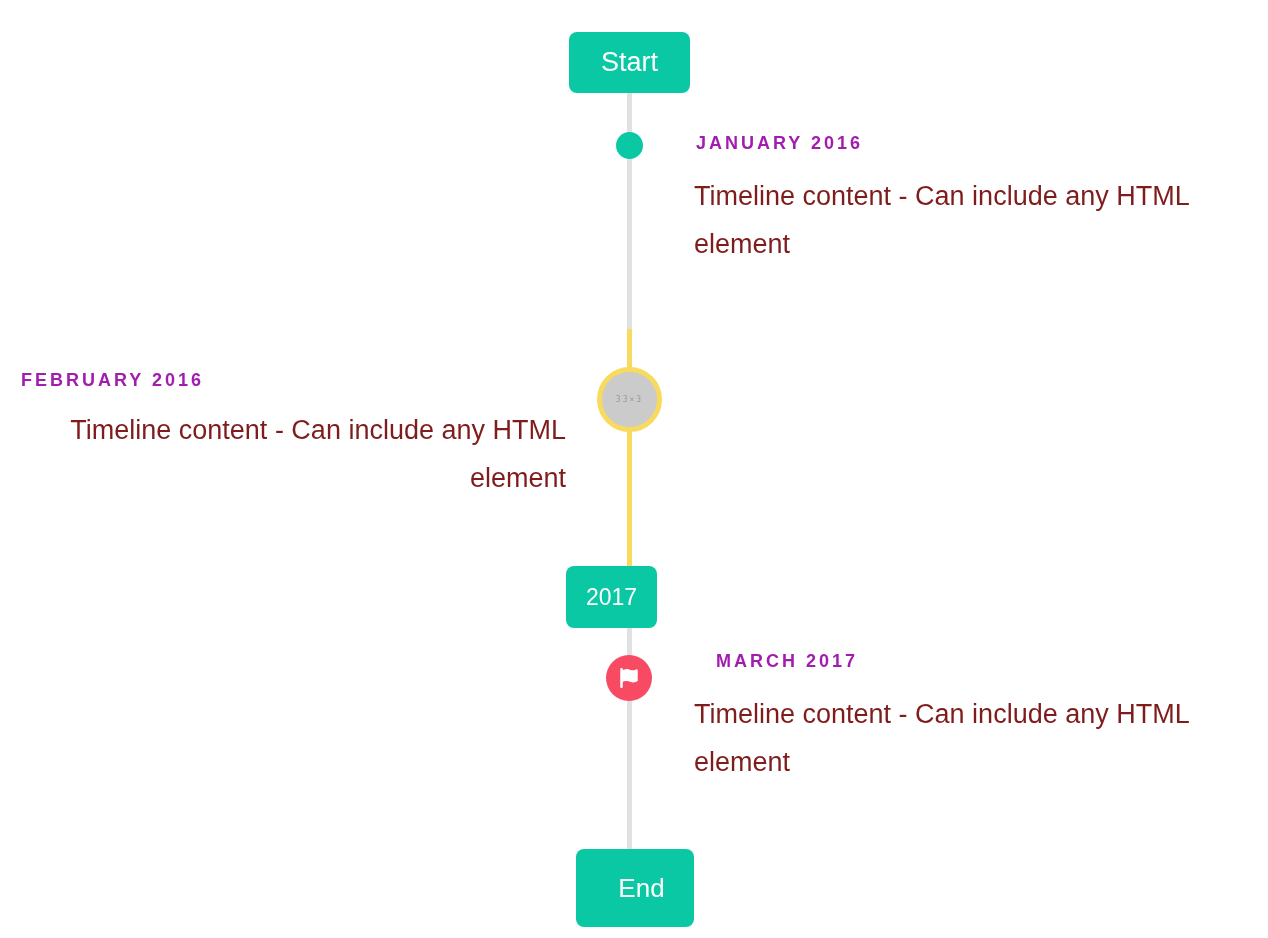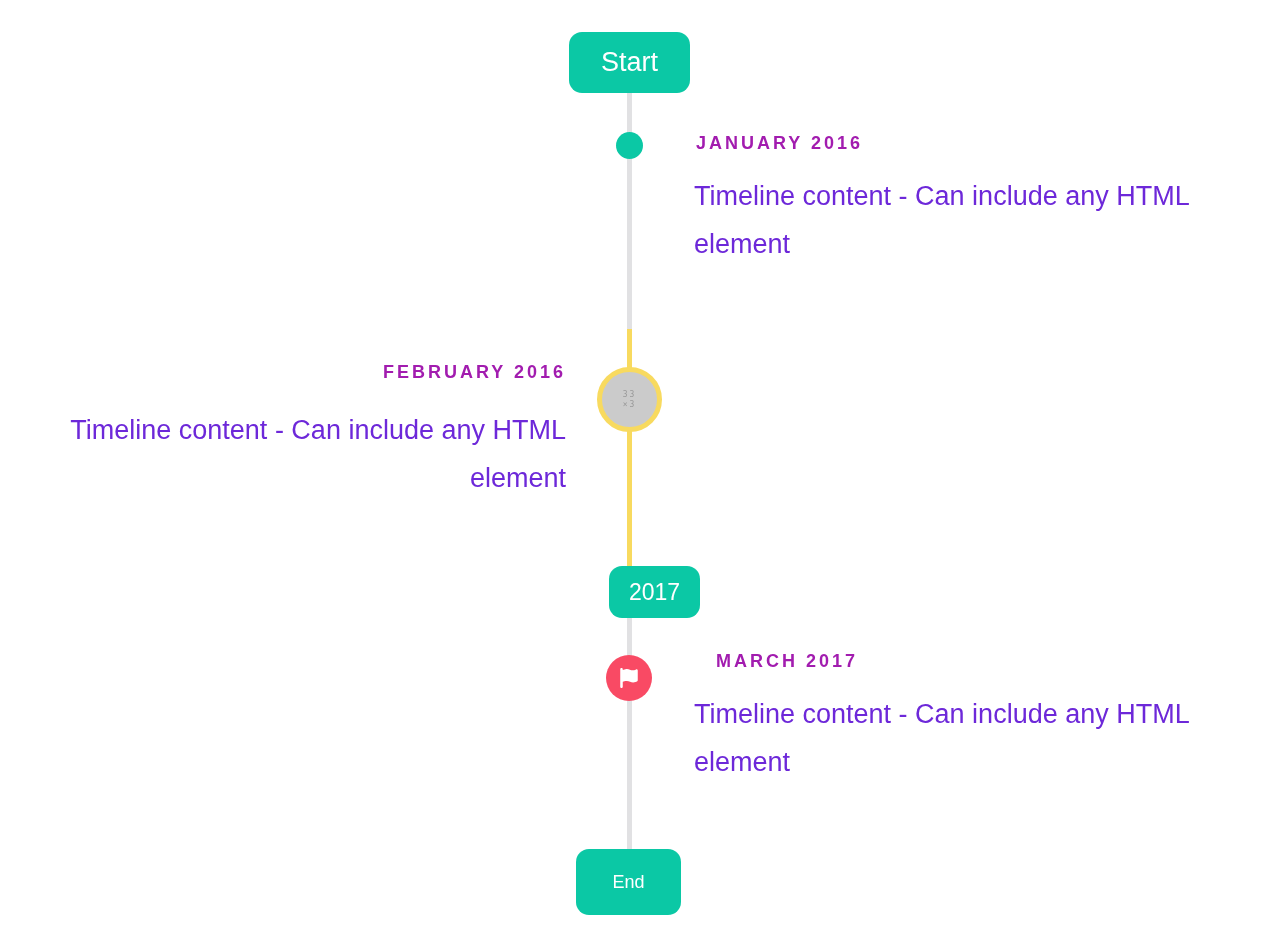--- a/index.html
+++ b/index.html
@@ -12,39 +12,39 @@
   }
   
   .vline { position:absolute; }
   .vline-gray { left:627px; top:93px; width:5px; height:756px; background:#e1e1e3; }
   .vline-yellow { left:627px; top:329px; width:5px; height:237px; background:#f8da5f; }
 
   
   .badge {
     position:absolute;
     background:#0bc8a5; color:#ffffff;
-    border-radius:13px;
+    border-radius:8px;
     display:flex; align-items:center; justify-content:center;
     font-weight:400;
   }
   .badge-start { left:569px; top:32px; width:121px; height:61px; font-size:27px; }
-  .badge-year  { left:609px; top:566px; width:91px; height:52px; font-size:23px; }
-  .badge-end   { left:576px; top:849px; width:105px; height:66px; font-size:18px; }
+  .badge-year  { left:566px; top:566px; width:91px; height:62px; font-size:23px; }
+  .badge-end   { left:576px; top:849px; width:105px; height:78px; font-size:26px;padding-left:13px; }
 
   
   .marker-dot {
     position:absolute; left:616px; top:132px;
     width:27px; height:27px; border-radius:50%;
     background:#0bc8a5;
   }
   .marker-image {
     position:absolute; left:597px; top:367px;
     width:55px; height:55px; border-radius:50%;
     background:#cbcbcb; border:5px solid #f8da5f;
-    display:flex; flex-direction:column; align-items:center; justify-content:center;
+    display:flex; flex-direction:row; align-items:center; justify-content:center;
   }
   .glyph-row {
     font-family:"DejaVu Sans Mono", monospace;
     font-size:8px; line-height:10px; letter-spacing:2px;
     color:#999999;
   }
   .marker-flag {
     position:absolute; left:606px; top:655px;
     width:46px; height:46px; border-radius:50%;
     background:#f94a64;
@@ -53,25 +53,25 @@
 
   
   .entry-title {
     position:absolute;
     font-size:18px; font-weight:700; letter-spacing:3px;
     color:#a21caf; white-space:nowrap;
   }
   .entry-content {
     position:absolute; width:545px;
     font-size:27px; line-height:48px;
-    color:#6d28d9;
+    color:#7f1d1d;
   }
   .t-jan { left:696px; top:133px; }
   .c-jan { left:694px; top:172px; text-align:left; }
-  .t-feb { left:21px;  top:362px; width:545px; text-align:right; }
+  .t-feb { left:21px;  top:370px; width:545px; }
   .c-feb { left:21px;  top:406px; text-align:right; }
   .t-mar { left:716px; top:651px; }
   .c-mar { left:694px; top:690px; text-align:left; }
 </style>
 </head>
 <body>
 
 <div class="stage">
 
   <div class="vline vline-gray"></div>

